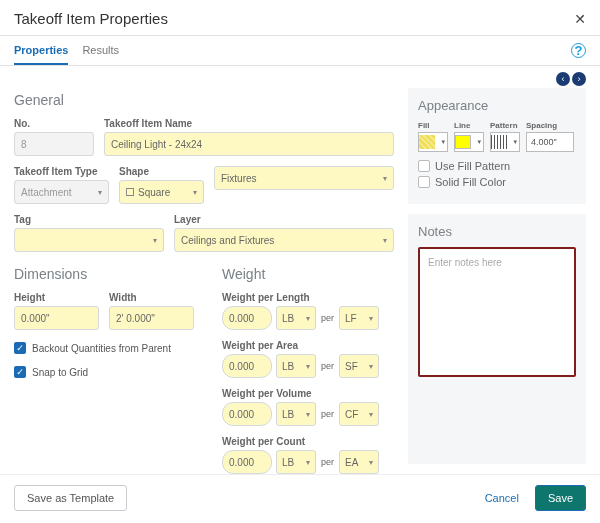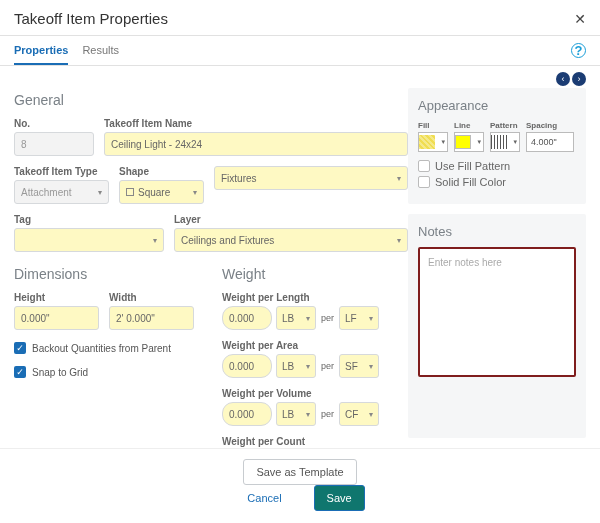--- a/index.html
+++ b/index.html
@@ -9,21 +9,21 @@
 .titlebar h1 { font-size: 15px; font-weight: 500; color: #333; }
 .close { cursor: pointer; font-size: 14px; color: #444; }
 .sep { border-top: 1px solid #e1e1e1; }
 .tabs-row { display: flex; justify-content: space-between; align-items: center; padding: 0 14px; border-bottom: 1px solid #e1e1e1; }
 .tabs { display: flex; gap: 14px; }
 .tab { padding: 8px 0 7px; font-size: 11px; color: #777; cursor: pointer; border-bottom: 2px solid transparent; }
 .tab.active { color: #1a6db5; border-bottom-color: #1a6db5; font-weight: 600; }
 .help { color: #1a9ed8; font-size: 13px; cursor: pointer; border: 1.5px solid #1a9ed8; border-radius: 50%; width: 15px; height: 15px; display: flex; align-items: center; justify-content: center; font-weight: 700; }
 .nav-arrows { display: flex; justify-content: flex-end; gap: 2px; padding: 6px 14px 2px; }
 .nav-arrow { width: 14px; height: 14px; border-radius: 50%; background: #1b3c73; color: #fff; display: flex; align-items: center; justify-content: center; cursor: pointer; font-size: 9px; }
-.body { flex: 1; display: flex; padding: 0 14px 10px; overflow: hidden; justify-content: flex-end; }
+.body { flex: 1; display: flex; padding: 0 14px 10px; gap: 14px; overflow: hidden; justify-content: flex-end; }
 .left { flex: 1; min-width: 0; }
 .right { width: 178px; display: flex; flex-direction: column; gap: 10px; }
 .panel { background: #f5f6f7; border-radius: 2px; padding: 10px 10px 12px; }
 .panel h2 { font-size: 13px; color: #7a8187; font-weight: 500; margin-bottom: 8px; }
 h2.section { font-size: 14px; color: #7a8187; font-weight: 400; margin: 4px 0 10px; }
 .label { font-size: 10px; font-weight: 600; color: #666; margin-bottom: 3px; display: block; }
 .row { display: flex; gap: 10px; margin-bottom: 10px; }
 .field { display: flex; flex-direction: column; }
 .input, .select { height: 24px; border: 1px solid #d6d9dc; border-radius: 3px; background: #fef9c3; font-size: 10px; color: #666; padding: 0 6px; display: flex; align-items: center; justify-content: space-between; }
 .input.disabled, .select.disabled { background: #f3f3f3; color: #999; }
@@ -45,25 +45,25 @@
 .swatch-col .label { font-size: 8px; margin-bottom: 2px; }
 .swatch { width: 30px; height: 20px; border: 1px solid #bbb; display: flex; align-items: center; justify-content: space-between; padding: 0 2px 0 0; cursor: pointer; background: #fff; }
 .swatch .sw { width: 16px; height: 14px; }
 .swatch .caret { font-size: 7px; color: #666; }
 .sw.fill { background: repeating-linear-gradient(45deg, #f4e98a 0 2px, #f0dd50 2px 4px); }
 .sw.line { background: #ffff00; border: 1px solid #bbb; }
 .sw.pattern { background-image: linear-gradient(90deg, #555 1px, transparent 1px); background-size: 3px 100%; }
 .spacing { width: 48px; height: 20px; border: 1px solid #bbb; font-size: 9px; display: flex; align-items: center; padding: 0 4px; background: #fff; }
 .appcheck { display: flex; align-items: center; gap: 5px; font-size: 11px; color: #666; margin-bottom: 4px; }
 .notes-area { background: #fff; border: 2px solid #7f1d1d; border-radius: 2px; min-height: 130px; padding: 8px; font-size: 10px; color: #aaa; }
-.footer { display: flex; justify-content: space-between; align-items: center; padding: 10px 14px 12px; border-top: 1px solid #eee; flex-direction: column; }
+.footer { display: flex; justify-content: space-between; align-items: center; padding: 10px 14px 12px; border-top: 1px solid #eee; }
 .btn { height: 26px; border: 1px solid #c8ccd0; border-radius: 3px; background: #fff; padding: 0 12px; font-size: 11px; color: #555; cursor: pointer; display: inline-flex; align-items: center; }
 .btn.cancel { border: none; color: #1a6db5; background: transparent; }
 .btn.primary { background: #0f766e; color: #fff; border-color: #1a6db5; font-weight: 400; }
-.footer-right { display: flex; gap: 20px; align-items: center; }
+.footer-right { display: flex; gap: 4px; align-items: center; }
 </style>
 </head>
 <body>
 
 <div class="dialog">
 
   <div class="titlebar">
     <h1>Takeoff Item Properties</h1>
     <span class="close">✕</span>
   </div>

